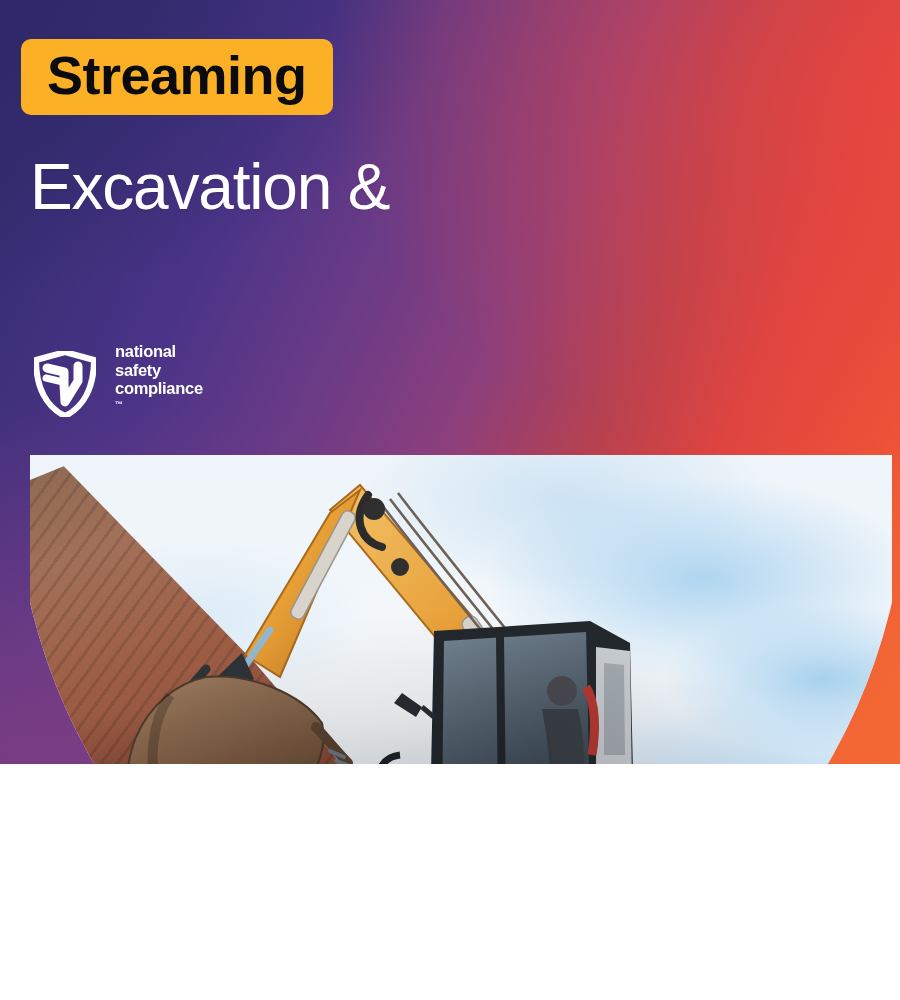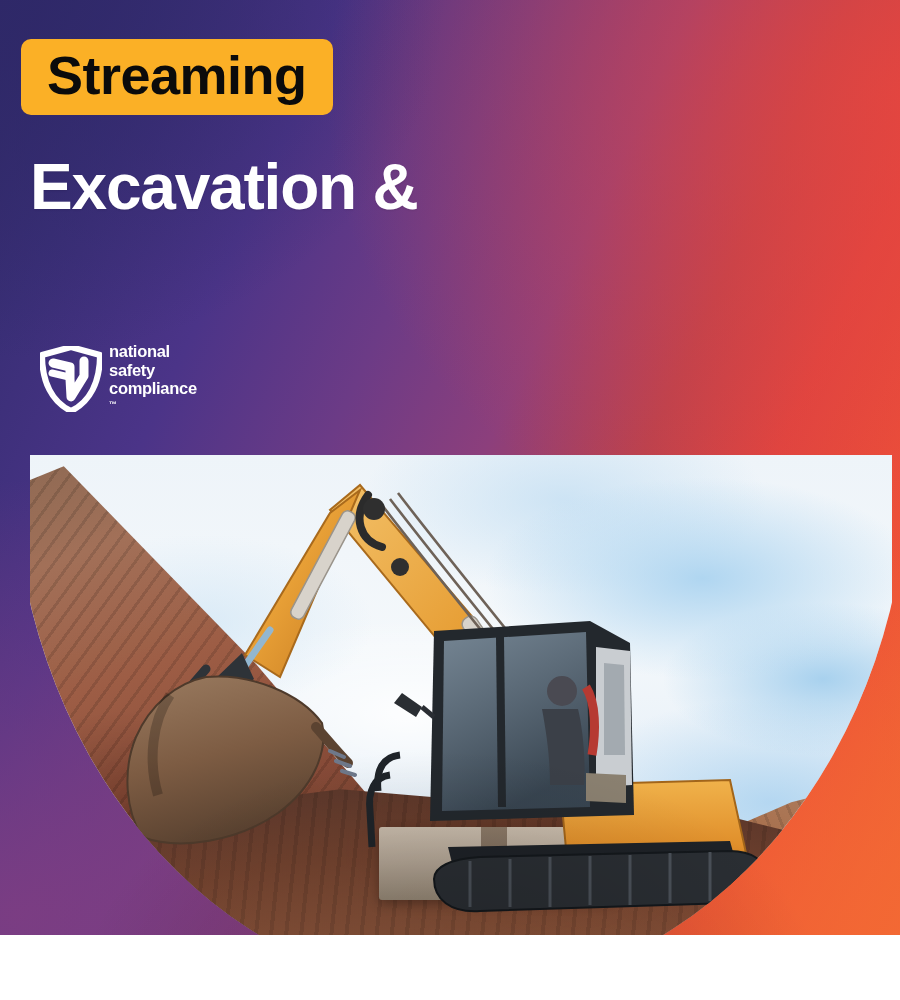--- a/index.html
+++ b/index.html
@@ -3,21 +3,21 @@
 <meta charset="utf-8">
 <style>
   html, body {
     margin: 0;
     padding: 0;
     background: #ffffff;
   }
   .card {
     position: relative;
     width: 900px;
-    height: 935px;
+    height: 764px;
     overflow: hidden;
     font-family: "Liberation Sans", sans-serif;
     
     background:
       linear-gradient(115deg,
         #312A68 0%,
         #3B2F78 12%,
         #4B3488 26%,
         #6C3B86 40%,
         #8C3F7C 52%,
@@ -55,35 +55,35 @@
     font-weight: bold;
     line-height: 1;
     letter-spacing: -0.5px;
     white-space: nowrap;
   }
   .title {
     position: absolute;
     left: 30px; top: 152px;
     color: #FFFFFF;
     font-size: 64px;
-    font-weight: bold;
+    font-weight: normal;
     line-height: 1.12;
     letter-spacing: -1.2px;
     max-width: 560px;
     text-shadow: 0 1px 2px rgba(0,0,0,.10);
   }
   .title .l2 { display: block; }
 
   
   .logo {
     position: absolute;
-    left: 40px; top: 342px;
+    left: 34px; top: 342px;
     display: flex;
-    align-items: center;
-    gap: 7px;
+    align-items: flex-end;
+    gap: 19px;
     z-index: 6;
   }
   .logo-mark { width: 62px; height: 66px; display: block; }
   .logo-words {
     color: #FFFFFF;
     font-size: 16.5px;
     font-weight: bold;
     line-height: 1.13;
     letter-spacing: -0.3px;
     position: relative;

